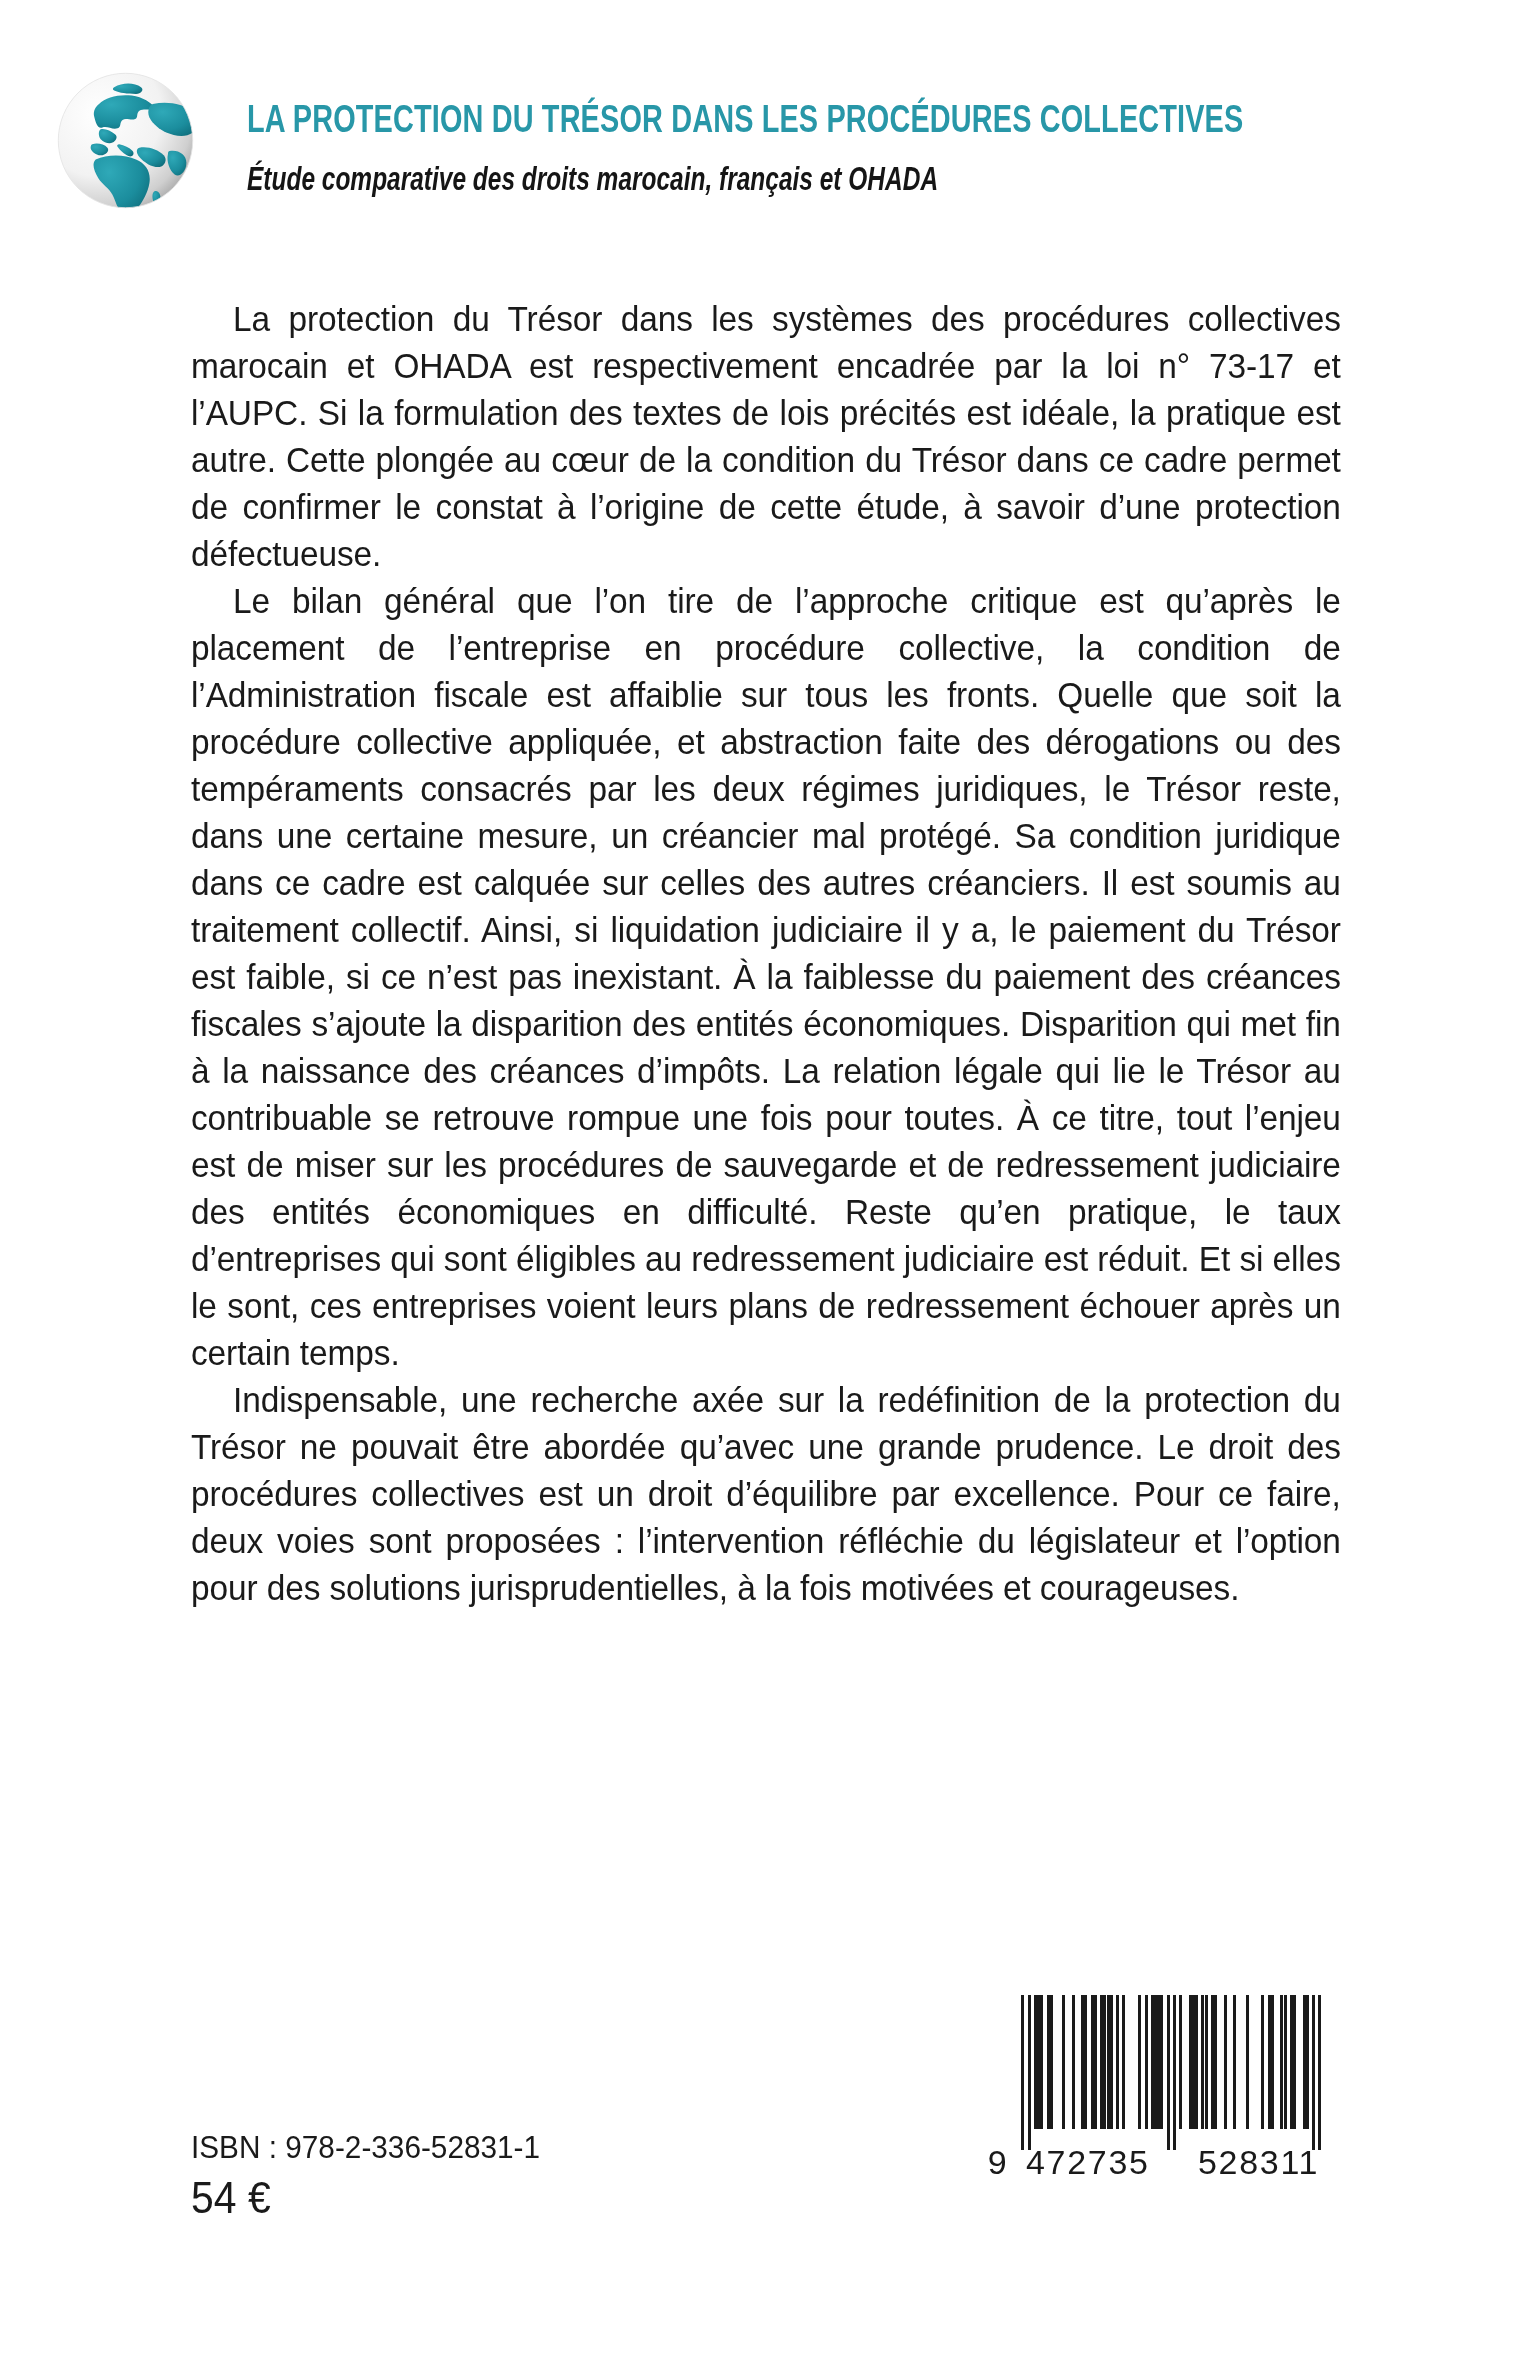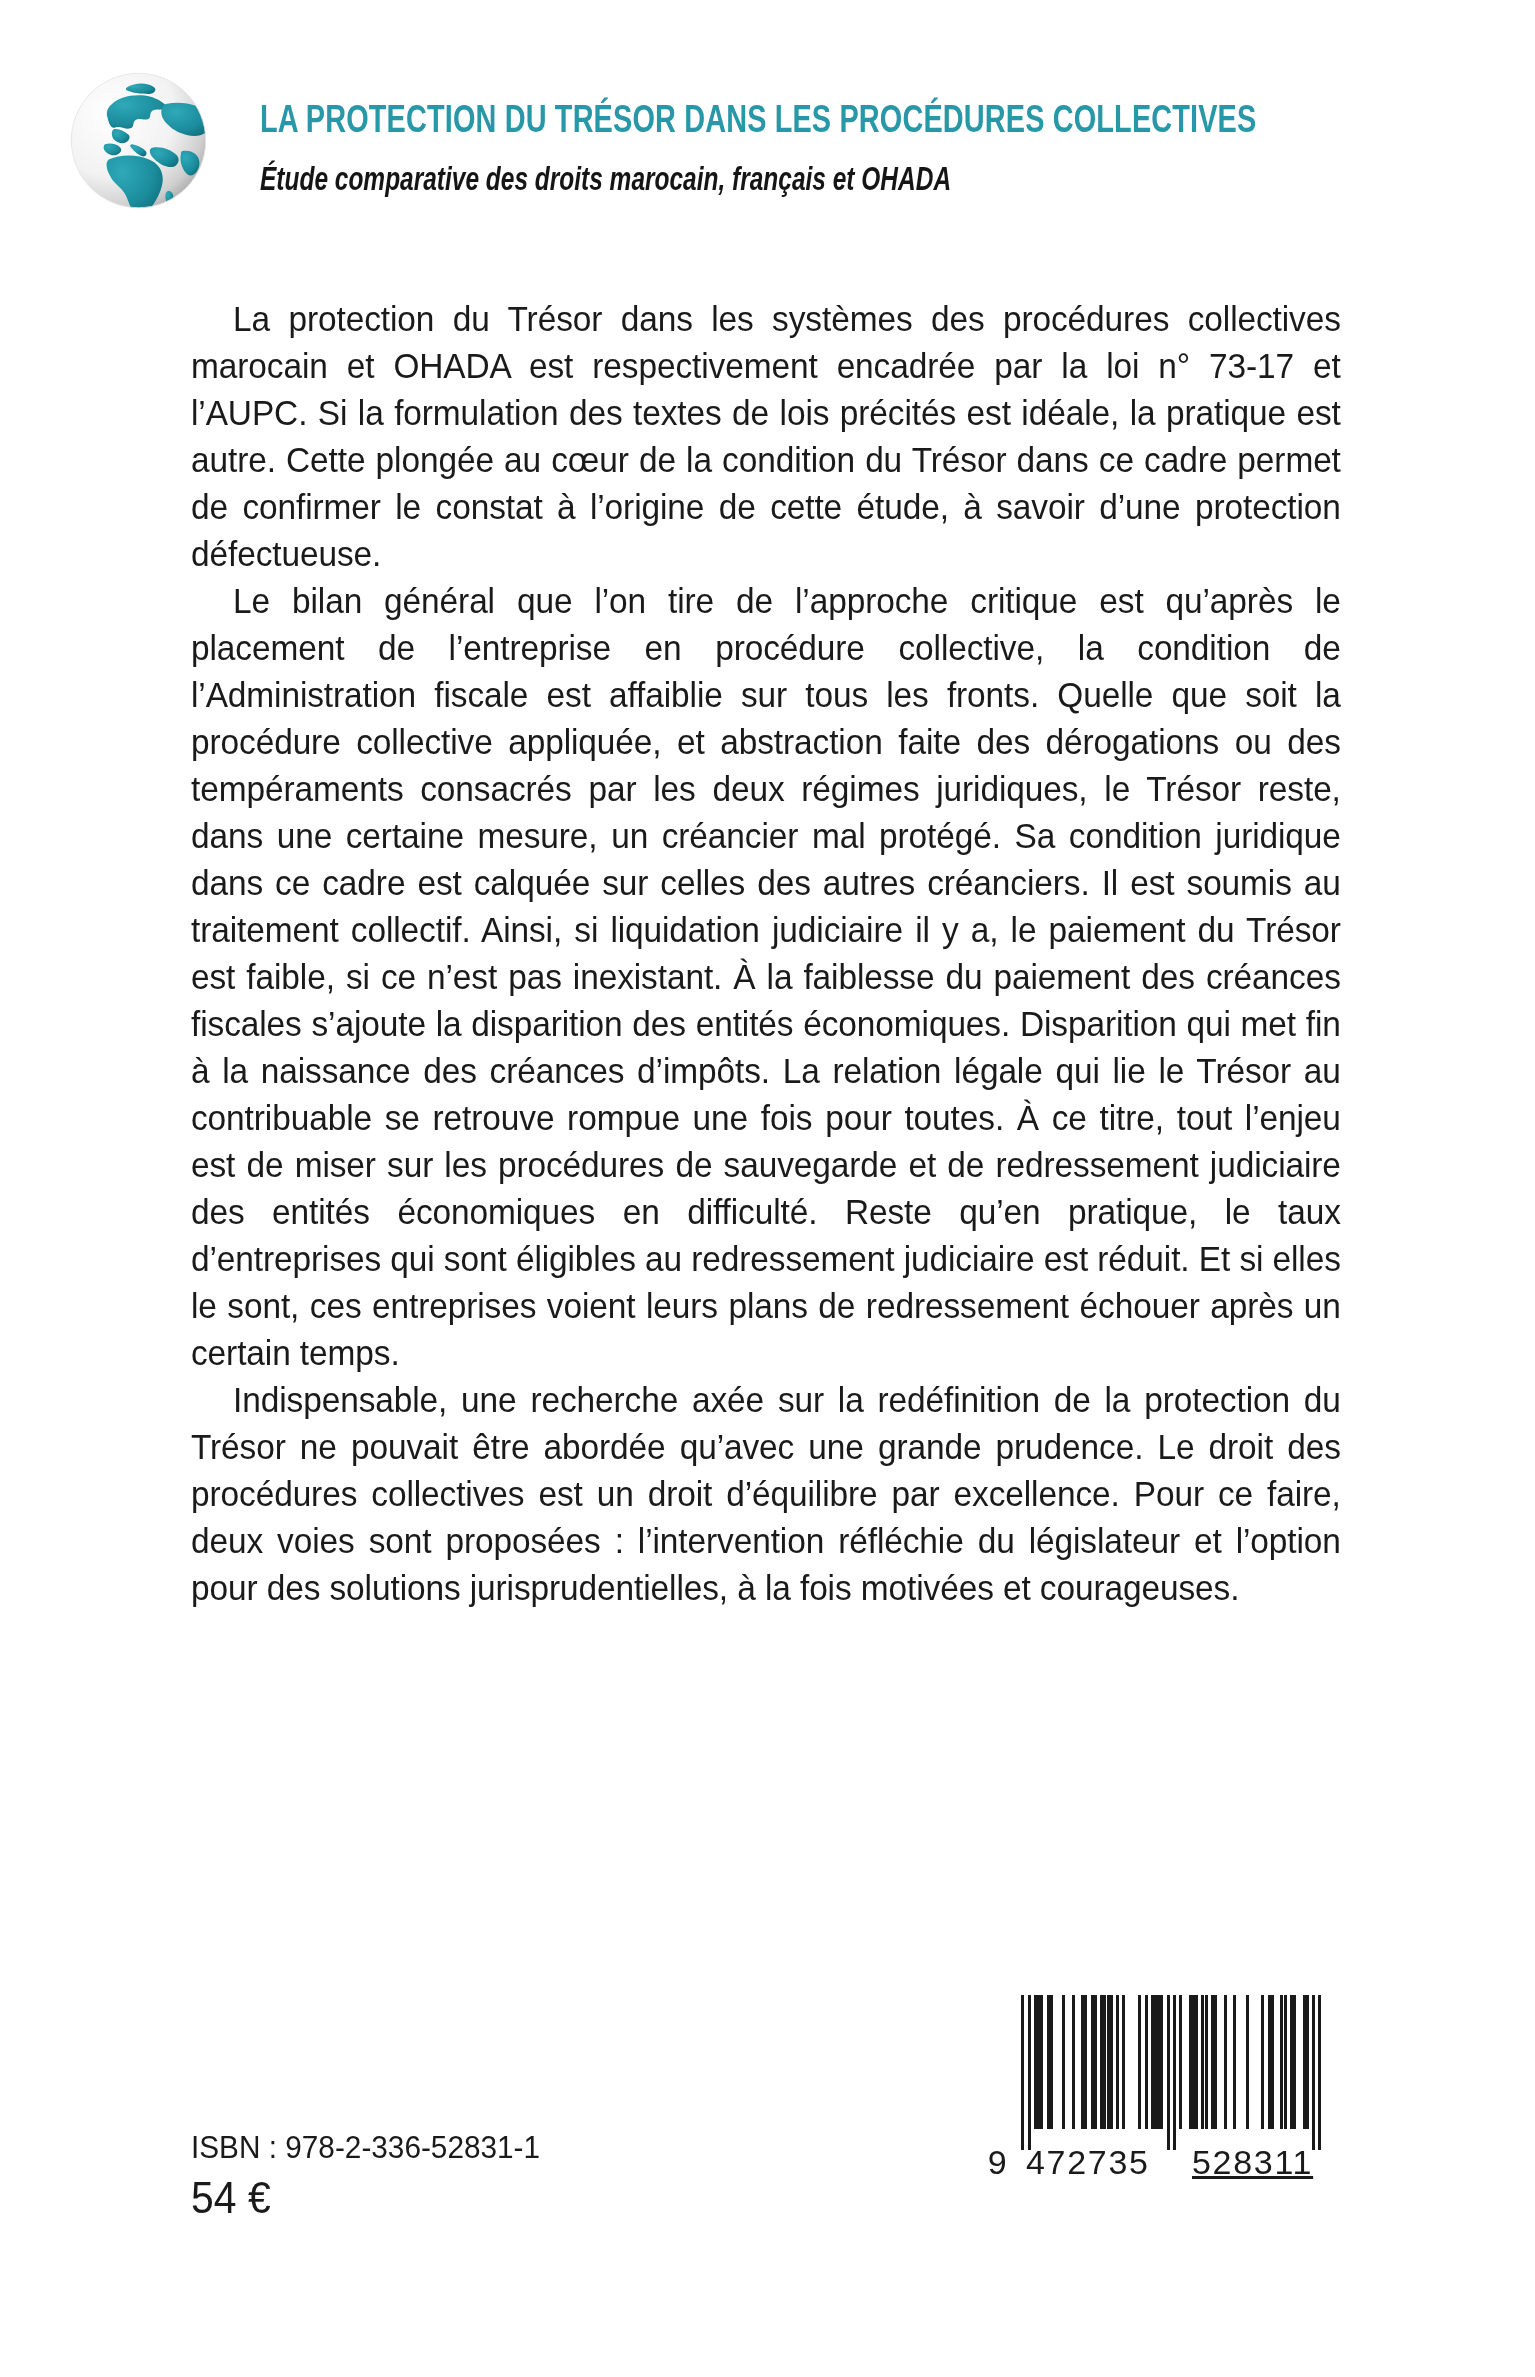--- a/index.html
+++ b/index.html
@@ -22,21 +22,20 @@
     overflow: hidden;
   }
 
   
   .header {
     position: absolute;
     left: 0;
     top: 0;
     width: 1471px;
     height: 252px;
-    margin-left: 13px;
   }
 
   .globe-wrap {
     position: absolute;
     left: 52px;
     top: 67px;
     width: 147px;
     height: 147px;
   }
   .globe-wrap svg { display: block; width: 147px; height: 147px; }
@@ -175,21 +174,21 @@
     width: 336px;
     height: 40px;
     font-family: "Liberation Sans", sans-serif;
     font-size: 34px;
     color: #1a1a1a;
     letter-spacing: 1.7px;
   }
   .barcode-digits span { position: absolute; top: 0; }
   .bc-d0 { left: 1.7px; }
   .bc-d1 { left: 40px; }
-  .bc-d2 { left: 206px; text-decoration: underline; }
+  .bc-d2 { left: 212px; }
 </style>
 </head>
 <body>
 
 <div class="page">
 
   <div class="header">
 
     <div class="globe-wrap">
       <svg viewBox="0 0 175 175" xmlns="http://www.w3.org/2000/svg">

